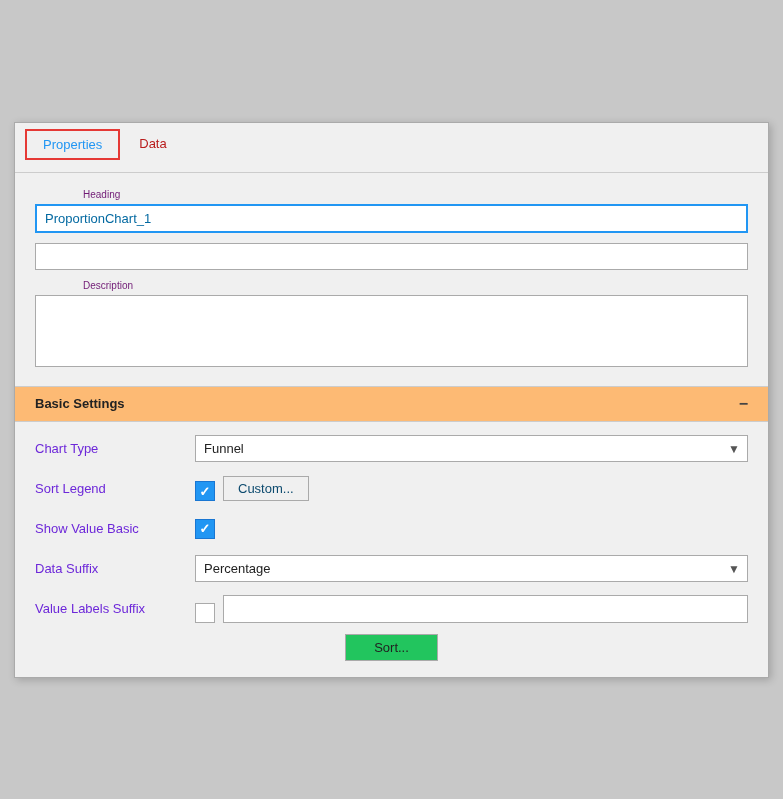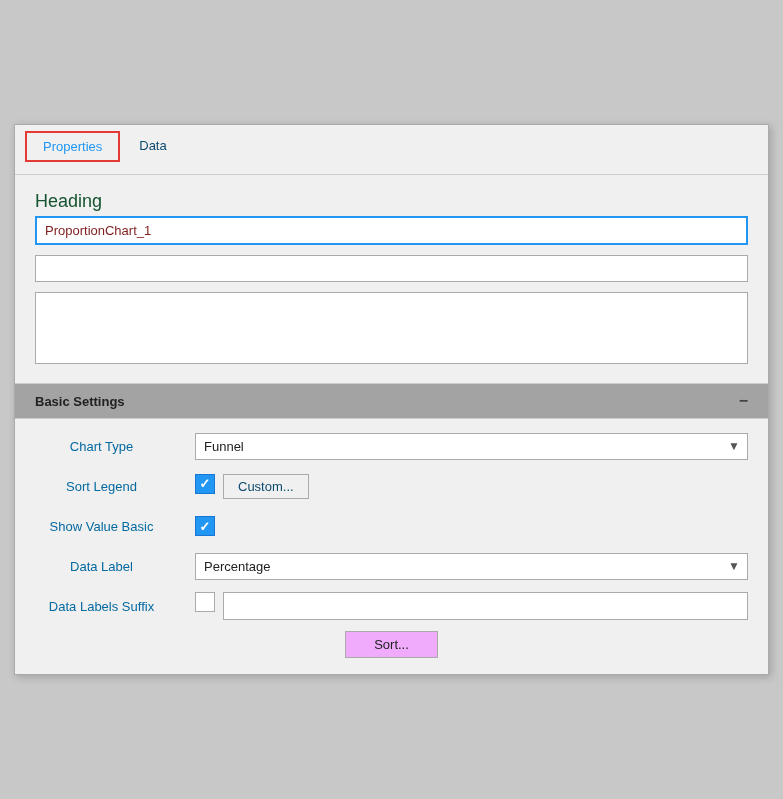--- a/index.html
+++ b/index.html
@@ -25,66 +25,67 @@
       border-bottom: 1px solid #ccc;
       padding: 6px 10px 12px 10px;
       gap: 2px;
     }
     .tab {
       padding: 6px 16px;
       cursor: pointer;
       font-size: 13px;
       border: 1px solid transparent;
       background: transparent;
-      color: #0c4a6e;
+      color: #b91c1c;
     }
     .tab.active {
       color: #2196f3;
       border: 2px solid #e53935;
       background: #f0f0f0;
       font-weight: normal;
     }
     .section {
       padding: 16px 20px;
       background: #f0f0f0;
     }
     .field-label {
-      font-size: 18px;
-      color: #14532d;
+      font-size: 10px;
+      color: #701a75;
       margin-bottom: 4px;
       display: block;
+      margin-left: 48px;
     }
     .text-input {
       width: 100%;
       padding: 5px 8px;
       border: 1px solid #aaa;
       background: #fff;
       font-size: 13px;
-      color: #7f1d1d;
+      color: #0369a1;
       outline: none;
     }
     .text-input.active-border {
       border: 2px solid #2196f3;
     }
     .textarea-input {
       width: 100%;
       height: 72px;
       padding: 5px 8px;
       border: 1px solid #aaa;
       background: #fff;
       font-size: 13px;
       color: #222;
       outline: none;
       resize: none;
     }
     .section-header {
       display: flex;
       align-items: center;
       justify-content: space-between;
-      background: #a3a3a3;
+      background: #fdba74;
       padding: 8px 20px;
       border-top: 1px solid #ccc;
       border-bottom: 1px solid #ccc;
     }
     .section-header-title {
       font-weight: bold;
       font-size: 13px;
       color: #222;
     }
     .collapse-icon {
@@ -98,30 +99,30 @@
       padding: 12px 20px 16px 20px;
       background: #f0f0f0;
     }
     .settings-row {
       display: flex;
       align-items: center;
       margin-bottom: 10px;
       min-height: 30px;
     }
     .settings-row-label {
-      text-align: center;
+      text-align: left;
       width: 160px;
       padding-right: 27px;
-      color: #0369a1;
+      color: #6d28d9;
       font-size: 13px;
       flex-shrink: 0;
     }
     .settings-row-content {
       display: flex;
-      align-items: flex-start;
+      align-items: flex-end;
       flex: 1;
       gap: 8px;
     }
     .dropdown-wrapper {
       position: relative;
       flex: 1;
     }
     .dropdown-wrapper select {
       width: 100%;
       padding: 5px 28px 5px 8px;
@@ -167,21 +168,21 @@
     .custom-btn {
       padding: 4px 14px;
       background: #f0f0f0;
       border: 1px solid #aaa;
       font-size: 13px;
       cursor: pointer;
       color: #0c4a6e;
     }
     .sort-btn {
       padding: 5px 28px;
-      background: #f0abfc;
+      background: #22c55e;
       border: 1px solid #aaa;
       font-size: 13px;
       cursor: pointer;
       color: #222;
     }
     .sort-row {
       display: flex;
       justify-content: center;
       margin-top: 4px;
     }
@@ -197,20 +198,21 @@
   </div>
 
   <div class="section">
     <label class="field-label">Heading</label>
     <input type="text" class="text-input active-border" value="ProportionChart_1" style="">
 
     <div style="margin-top:10px;"></div>
     <input type="text" class="text-input" value="" style="">
 
     <div style="margin-top:10px;"></div>
+    <label class="field-label">Description</label>
     <textarea class="textarea-input" style=""></textarea>
   </div>
 
   <div class="section-header">
     <span class="section-header-title">Basic Settings</span>
     <span class="collapse-icon">−</span>
   </div>
 
   <div class="settings-section">
 
@@ -243,35 +245,35 @@
     <div class="settings-row">
       <span class="settings-row-label">Show Value Basic</span>
       <div class="settings-row-content">
         <div class="checkbox-styled">
           <span class="checkbox-check">✓</span>
         </div>
       </div>
     </div>
 
     <div class="settings-row">
-      <span class="settings-row-label">Data Label</span>
+      <span class="settings-row-label">Data Suffix</span>
       <div class="settings-row-content">
         <div class="dropdown-wrapper">
           <select>
             <option>Percentage</option>
             <option>Value</option>
             <option>Both</option>
           </select>
           <span class="dropdown-arrow">▼</span>
         </div>
       </div>
     </div>
 
     <div class="settings-row">
-      <span class="settings-row-label">Data Labels Suffix</span>
+      <span class="settings-row-label">Value Labels Suffix</span>
       <div class="settings-row-content">
         <div class="checkbox-styled unchecked">
         </div>
         <input type="text" class="text-input" style="flex: 1 1 0%; height: 28px;" value="">
       </div>
     </div>
 
     <div class="sort-row">
       <button class="sort-btn">Sort...</button>
     </div>

